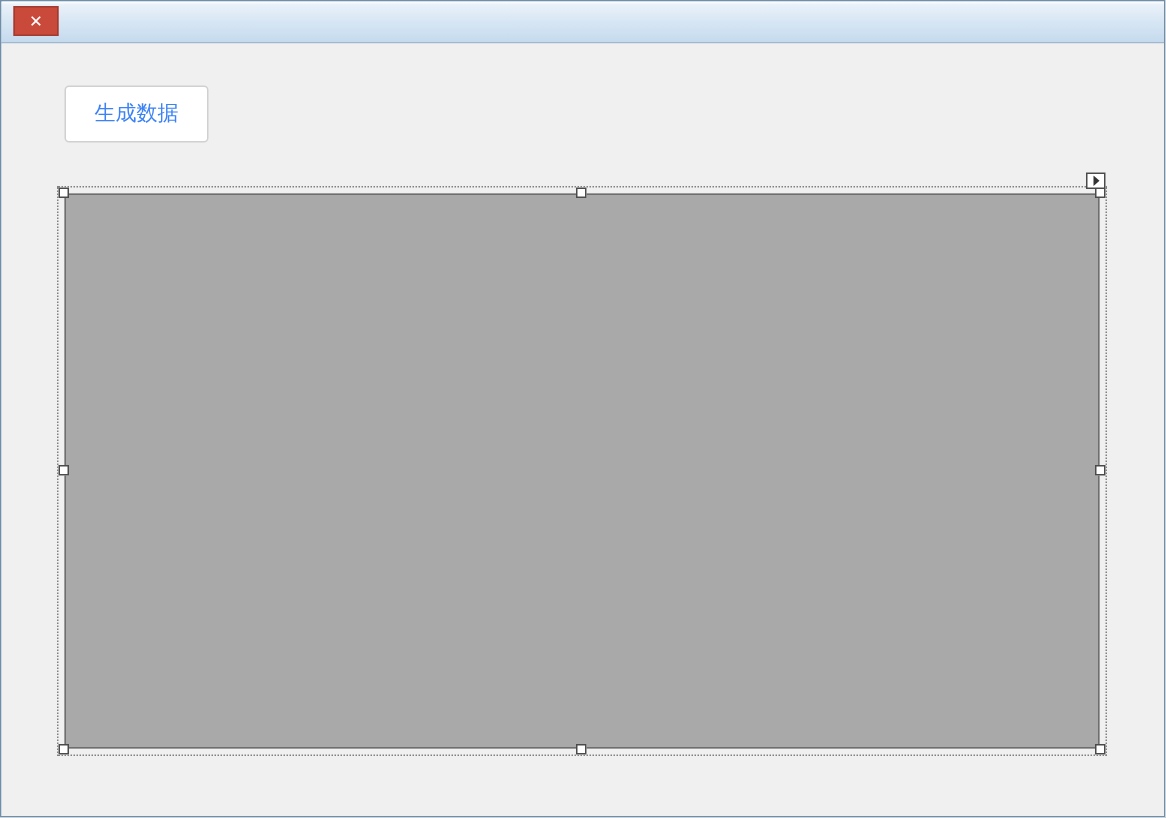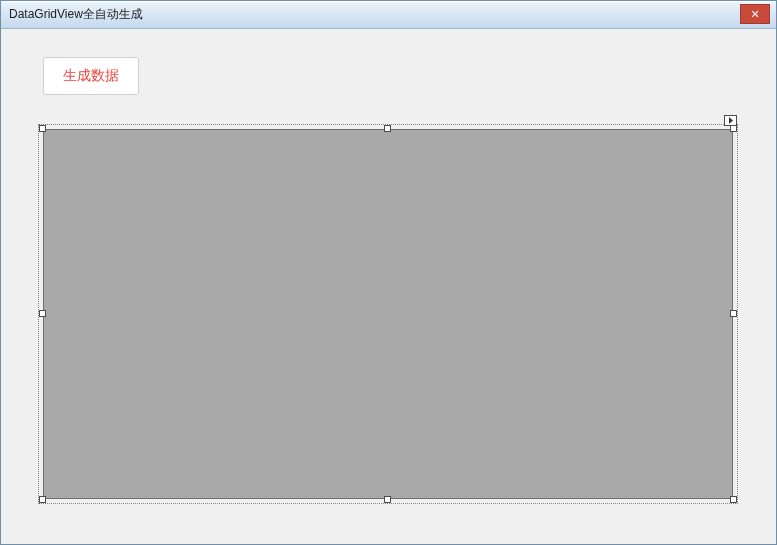--- a/index.html
+++ b/index.html
@@ -65,21 +65,21 @@
     position: absolute;
     left: 42px;
     top: 28px;
     min-width: 96px;
     height: 38px;
     padding: 0 18px;
     background: #ffffff;
     border: 1px solid #d0d0d0;
     border-radius: 3px;
     font-size: 14px;
-    color: #ef4444;
+    color: #3b82f6;
     font-family: inherit;
     cursor: default;
     display: inline-flex;
     align-items: center;
     justify-content: center;
   }
 
   
   .dgv-wrap {
     position: absolute;
@@ -138,21 +138,20 @@
   .smart-tag svg {
     display: block;
   }
 </style>
 </head>
 <body>
 
 <div class="window">
 
   <div class="titlebar">
-    <span class="title">DataGridView全自动生成</span>
     <div class="controls">
       <div class="close-btn">
         <span>✕</span>
       </div>
     </div>
   </div>
 
   <div class="client">
 
     <button class="gen-btn">生成数据</button>

